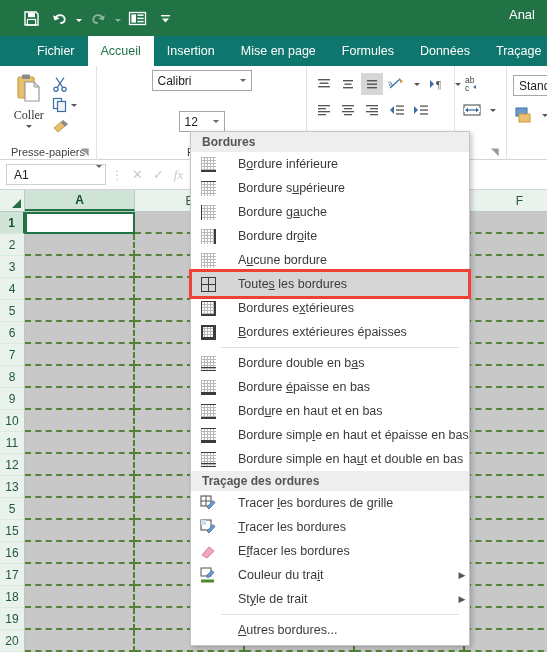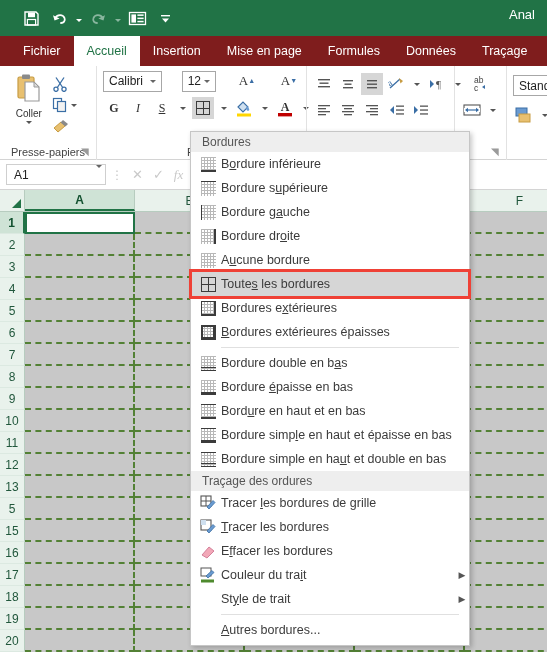--- a/index.html
+++ b/index.html
@@ -29,22 +29,22 @@
   }
   .caret-d{ width:0;height:0;border-left:3.5px solid transparent;border-right:3.5px solid transparent;border-top:3.5px solid #fff; }
   .caret-d.dim{ border-top-color:#8ab69f; }
   .app-title{
     position:absolute; right:12px; top:7px; color:#fff; font-size:13px;
     white-space:nowrap;
   }
 
   
   .tabstrip{
-    height:30px; background:#7f1d1d; display:flex; align-items:stretch;
-    padding-left:10px; position:relative;
+    height:30px; background:#0f766e; display:flex; align-items:stretch;
+    padding-left:24px; position:relative;
   }
   .tab{
     color:#fff; font-size:12.5px; padding:0 13px; display:flex; align-items:center;
     white-space:nowrap;
   }
   .tab.active{ background:#fff; color:#217346; }
 
   
   .ribbon{
     height:94px; background:#fff; border-bottom:1px solid #d4d4d4;
@@ -57,27 +57,27 @@
     text-align:center; font-size:11px; color:#444;
   }
   .dialog-launcher{
     position:absolute; bottom:3px; right:4px; width:11px; height:11px;
     color:#9a9a9a; font-size:10px; line-height:11px;
   }
 
   
   .g-clip{ width:96px; display:flex; }
   .paste-col{ width:50px; display:flex; flex-direction:column; align-items:center; padding-top:3px; }
-  .paste-lbl{ font-size:10px; color:#333; margin-top:1px; }
+  .paste-lbl{ font-size:12px; color:#333; margin-top:1px;font-family:Liberation Serif, serif; }
   .mini-col{ width:42px; padding-top:6px; display:flex; flex-direction:column; gap:5px; }
   .mini-row{ display:flex; align-items:center; gap:3px; }
 
   
   .g-font{ width:210px; }
-  .fontrow1{ display:flex; align-items:center; gap:20px; margin-bottom:5px; }
+  .fontrow1{ display:flex; align-items:center; gap:20px; margin-bottom:5px;flex-direction:column; }
   .fontrow2{ display:flex; align-items:center; gap:2px; }
   .combo{
     height:21px; border:1px solid #a7a7a7; background:#fff;
     display:flex; align-items:center; padding:0 2px 0 5px; font-size:12px; color:#222;
   }
   .combo .cv{ flex:1; white-space:nowrap; overflow:hidden; }
   .combo .cc{ width:12px; display:flex; justify-content:center; }
   .fname{ width:100px; }
   .fsize{ width:46px; }
   .btn{
@@ -155,25 +155,25 @@
 
   
   .menu{
     position:absolute; left:190px; top:131px; width:280px;
     background:#fff; border:1px solid #c6c6c6;
     box-shadow:2px 2px 5px rgba(0,0,0,.22);
     padding-bottom:3px;
   }
   .menu-header{
     background:#eeeeee; height:20px; display:flex; align-items:center;
-    padding-left:11px; font-size:12px; font-weight:normal; color:#555;
+    padding-left:11px; font-size:12px; font-weight:bold; color:#555;
   }
   .mi{
     height:24px; display:flex; align-items:center; padding-left:4px;
-    font-size:12.5px; color:#3b3b3b; position:relative;
+    font-size:12.5px; color:#3b3b3b; position:relative;gap:17px;
   }
   .mi .mico{ width:26px; display:flex; align-items:center; justify-content:center; }
   .mi .mlbl{ flex:1; white-space:nowrap; }
   .mi .marrow{
     width:14px; display:flex; align-items:center; justify-content:center;
     font-size:9px; color:#555;
   }
   .mi.hl{ background:#d6d6d6; }
   .mi.hl::after{
     content:""; position:absolute; left:-2px; top:-3px; right:-2px; bottom:-3px;
@@ -456,21 +456,21 @@
             <rect x="9" y="6.4" width="8" height="1.3" fill="#555"></rect>
             <rect x="9" y="10.3" width="8" height="1.3" fill="#555"></rect>
           </svg>
         </div>
     </div>
     <div class="rgroup-label"></div>
     <div class="dialog-launcher">◥</div>
   </div>
 
   <div class="rgroup g-num">
-    <div class="alrow" style="margin-top:3px;justify-content:center;">
+    <div class="alrow" style="margin-top:3px;">
       <div class="btn sm">
         <svg width="20" height="20" viewBox="0 0 20 20">
             <text x="3" y="9" font-size="8.5" font-family="Liberation Sans, sans-serif" fill="#444">ab</text>
             <text x="3" y="17" font-size="8.5" font-family="Liberation Sans, sans-serif" fill="#444">c</text>
             <path d="M11 13 l3 -2 v4z" fill="#3a6ea5"></path>
           </svg>
       </div>
     </div>
     <div class="alrow" style="justify-content:center;">
       <div class="btn sm">

